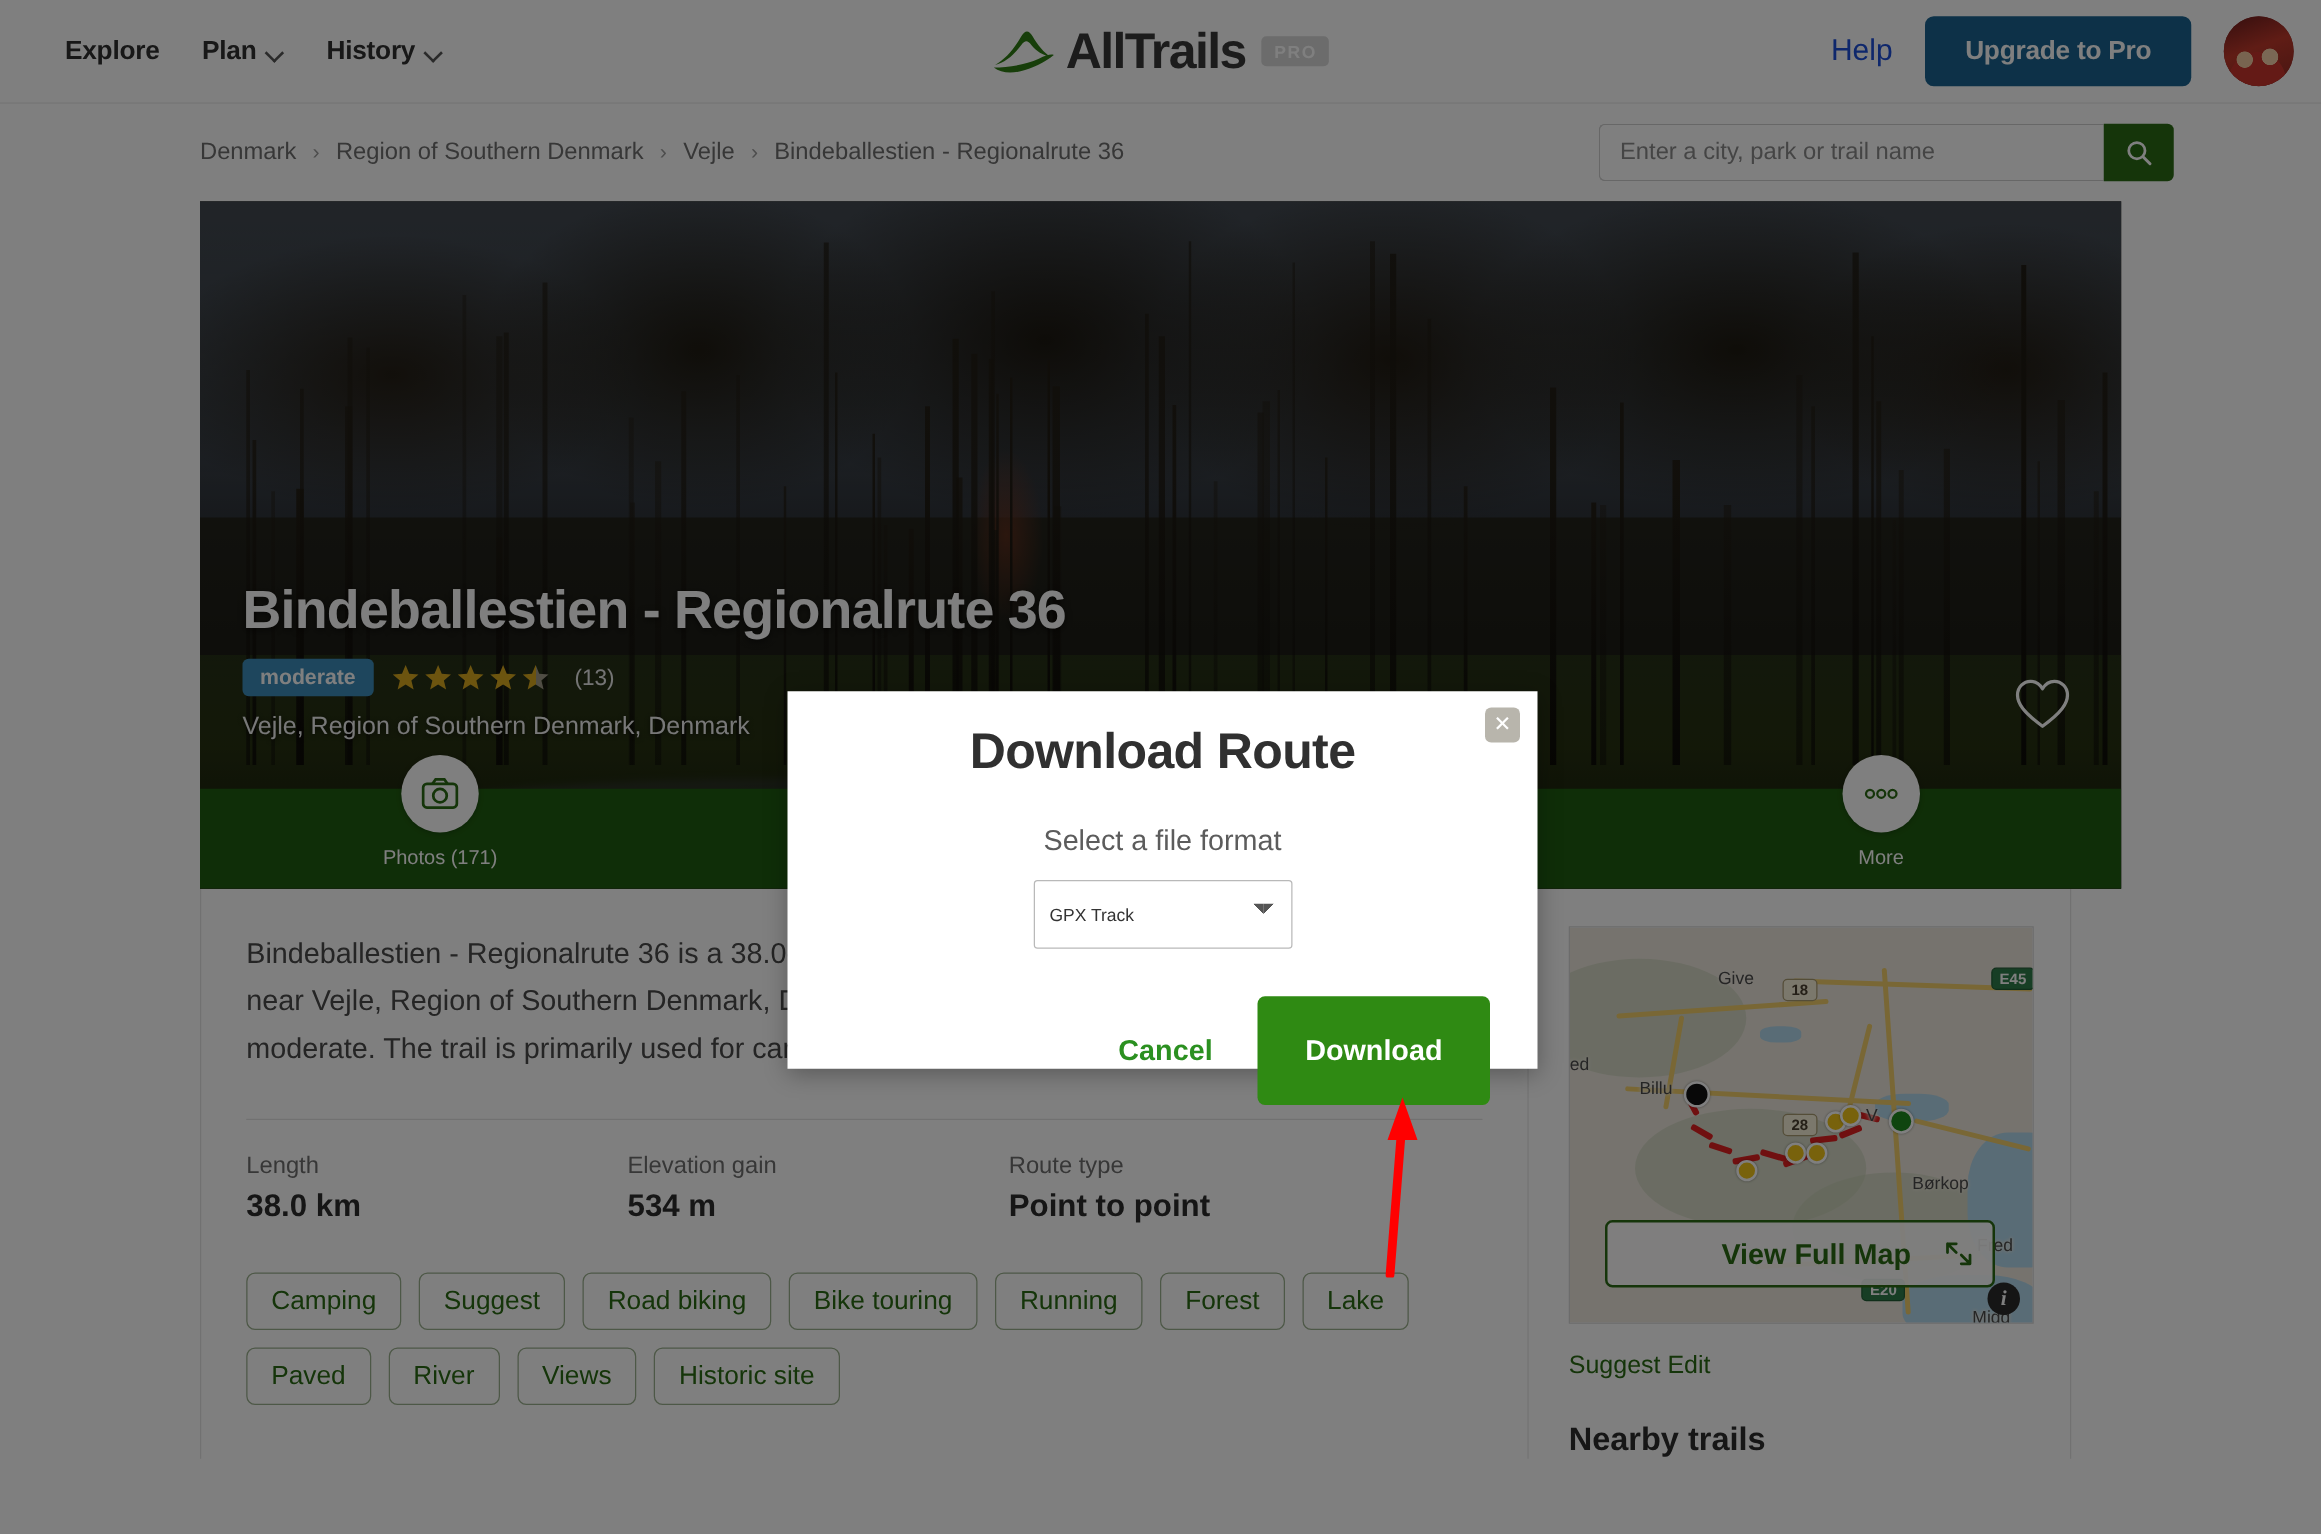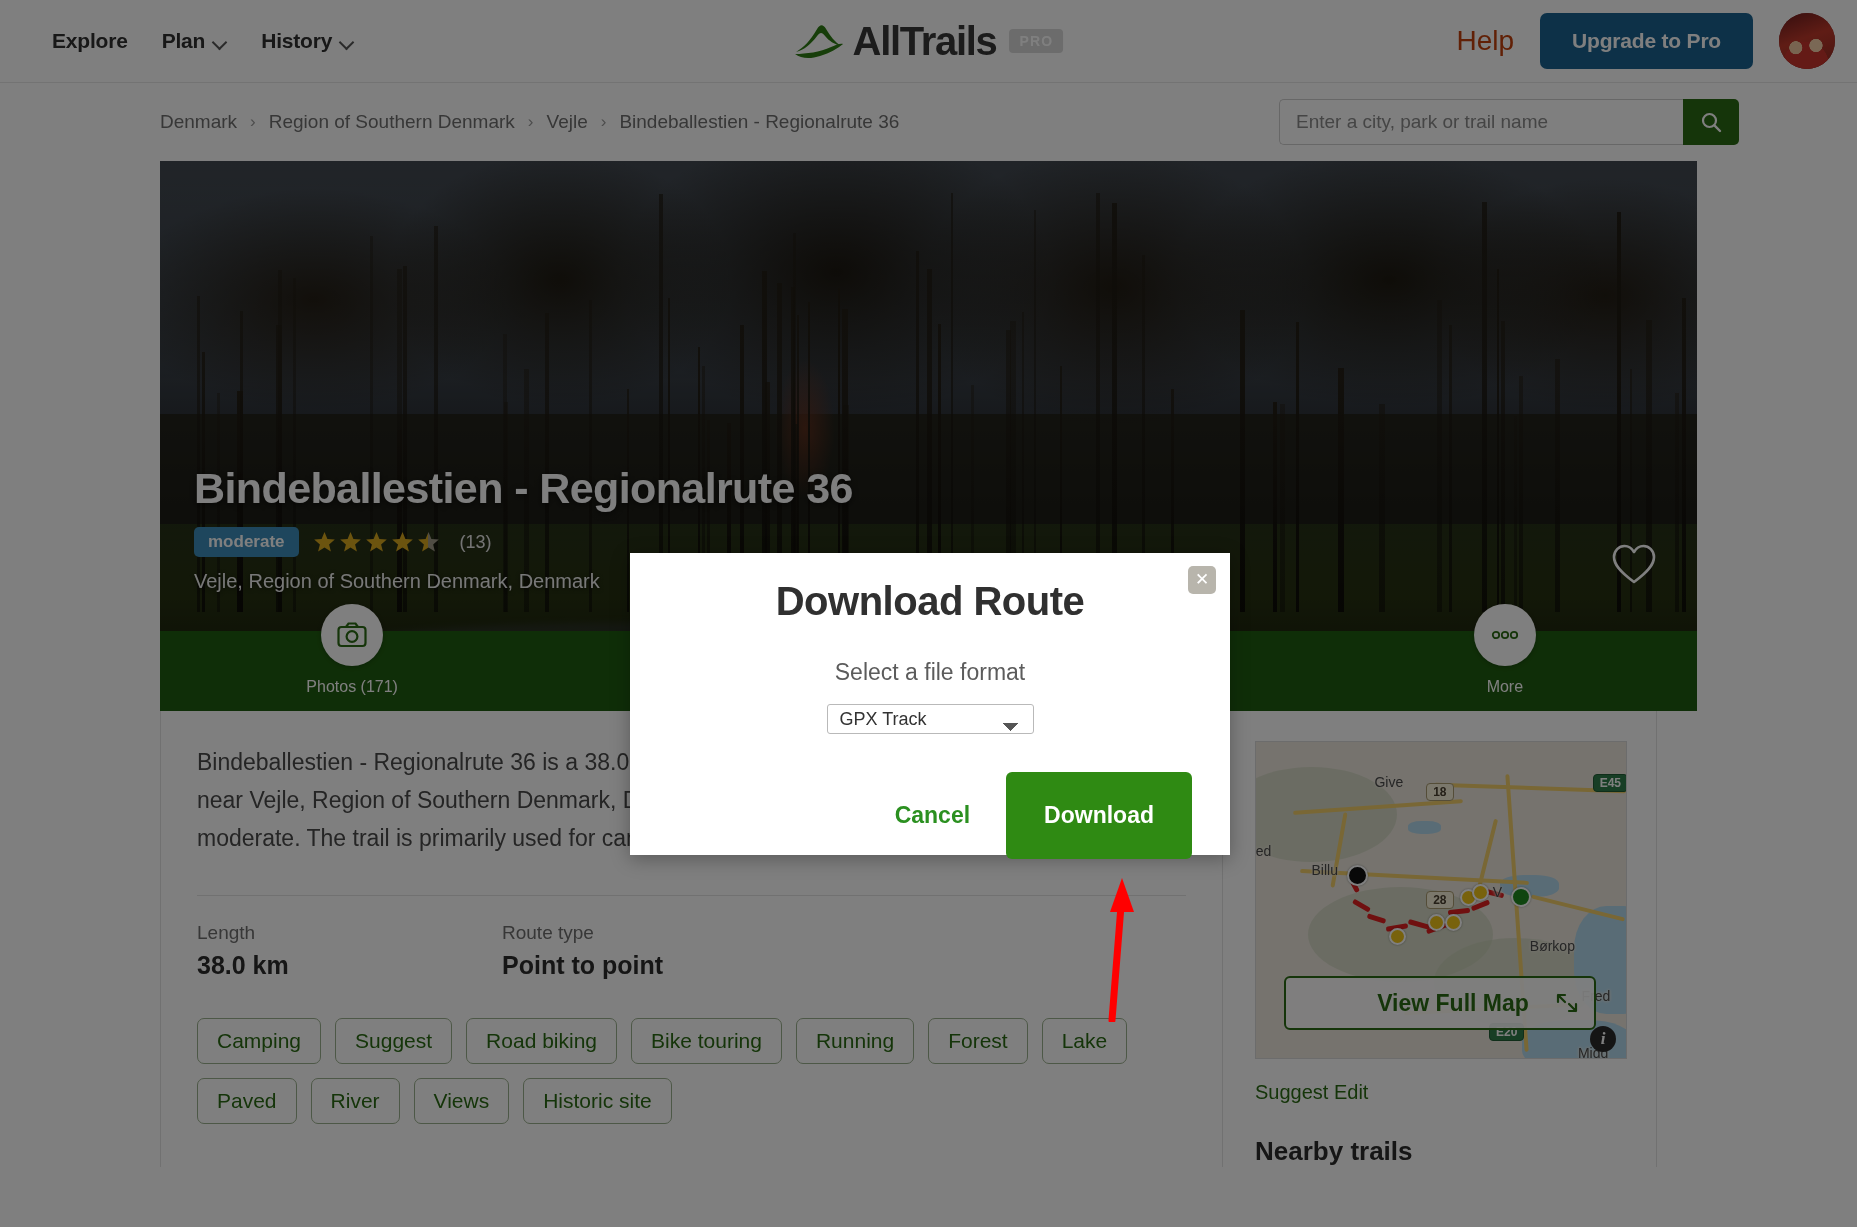--- a/index.html
+++ b/index.html
@@ -44,21 +44,21 @@
   }
   .logo-mark { width: 50px; height: 40px; }
   .logo-text { font-size: 40px; font-weight: bold; color: #383838; letter-spacing: -1.3px; }
   .pro-badge {
     background: #d8d8d8; color: #ffffff; font-size: 14px; font-weight: bold;
     letter-spacing: 1.2px; padding: 4px 10px; border-radius: 4px; margin-left: 4px;
   }
   .nav-right {
     position: absolute; right: 22px; display: flex; align-items: center; gap: 26px;
   }
-  .help-link { font-size: 28px; color: #c2410c; cursor: pointer; }
+  .help-link { font-size: 24px; color: #1d4ed8; cursor: pointer; }
   .upgrade-btn {
     background: #1a6390; color: #ffffff; font-size: 21px; font-weight: bold;
     padding: 16px 32px; border-radius: 7px; border: none; cursor: pointer;
     letter-spacing: -0.2px;
   }
   .avatar {
     width: 56px; height: 56px; border-radius: 50%; overflow: hidden;
     background: #8c2b2b; position: relative; cursor: pointer;
   }
   .avatar .a1 { position:absolute; width:100%; height:100%;
@@ -221,22 +221,22 @@
     font-size: 17px; line-height: 28px; text-align: center; cursor: pointer;
     font-family:"Liberation Sans", sans-serif;
   }
   .modal-title {
     text-align: center; font-size: 40px; font-weight: bold; color: #303030;
     padding-top: 26px; letter-spacing: -0.5px;
   }
   .modal-sub { text-align: center; font-size: 23px; color: #5c5c5c; margin-top: 35px; }
   .modal-select-row { display: flex; justify-content: center; margin-top: 18px; }
   .modal-select {
-    width: 207px; height: 30px; border: 1px solid #b9b9b9; border-radius: 3px;
-    font-size: 18px; color: #333; padding: 0 8px 0 12px; background: #ffffff;
+    width: 207px; height: 55px; border: 1px solid #b9b9b9; border-radius: 3px;
+    font-size: 14px; color: #333; padding: 0 8px 0 12px; background: #ffffff;
     font-family: "Liberation Sans", sans-serif; cursor: pointer;
     -webkit-appearance: none; appearance: none;
     background-image:
       linear-gradient(45deg, transparent 50%, #555 50%),
       linear-gradient(135deg, #555 50%, transparent 50%);
     background-position: calc(100% - 22px) 18px, calc(100% - 14px) 18px;
     background-size: 8px 8px, 8px 8px;
     background-repeat: no-repeat;
   }
   .modal-actions {
@@ -507,20 +507,24 @@
     <div class="content">
       <div class="col-main">
         <div class="desc">Bindeballestien - Regionalrute 36 is a 38.0-km point-to-point trail located near Vejle, Region of Southern Denmark, Denmark. The trail is rated as moderate. The trail is primarily used for camping, hiking and road biking.</div>
         <div class="divider"></div>
         <div class="stats">
           <div class="stat">
             <div class="k">Length</div>
             <div class="v">38.0 km</div>
           </div>
           <div class="stat">
+            <div class="k">Elevation gain</div>
+            <div class="v">534 m</div>
+          </div>
+          <div class="stat">
             <div class="k">Route type</div>
             <div class="v">Point to point</div>
           </div>
         </div>
         <div class="tags" id="tags">
             <div class="tag">Camping</div>
             <div class="tag">Suggest</div>
             <div class="tag">Road biking</div>
             <div class="tag">Bike touring</div>
             <div class="tag">Running</div>

